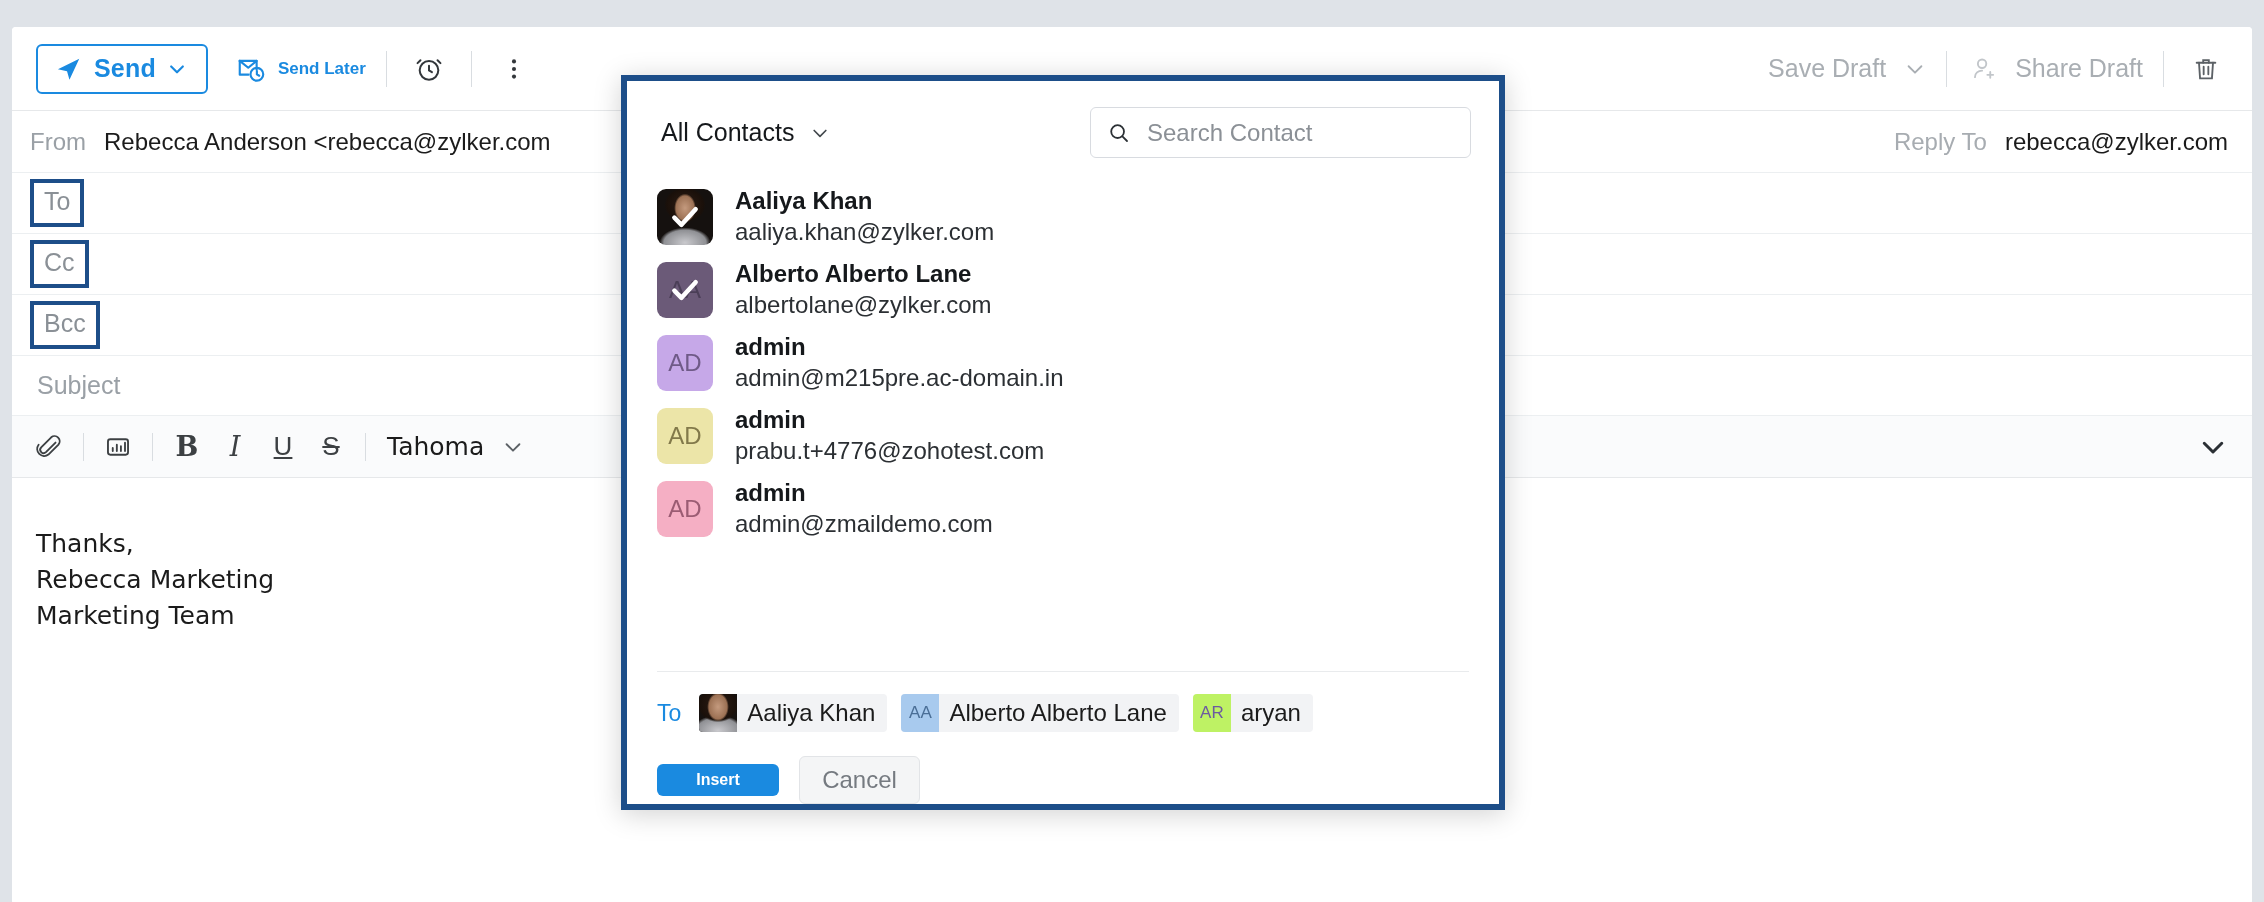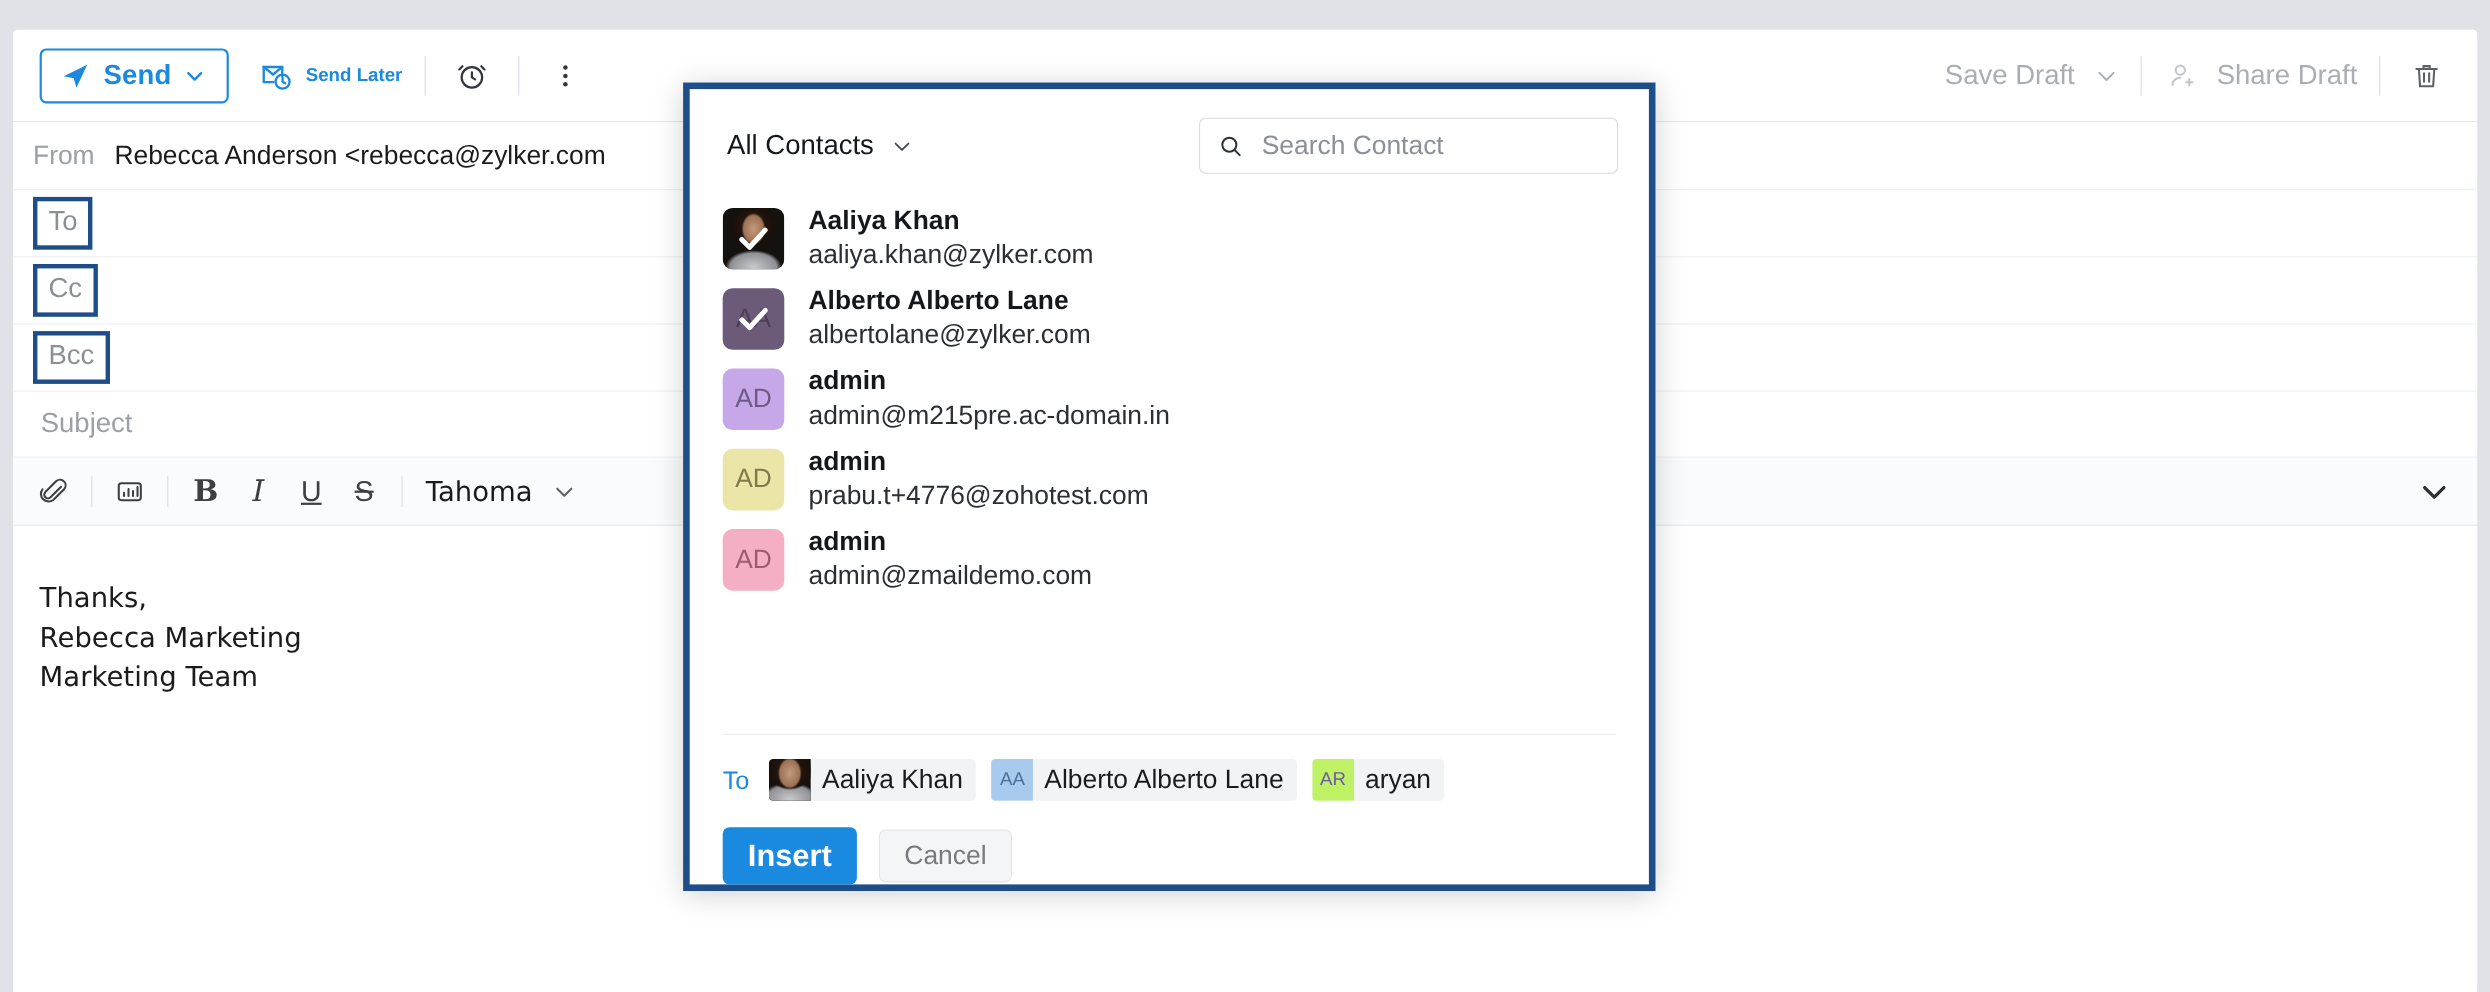--- a/index.html
+++ b/index.html
@@ -225,22 +225,22 @@
   }
   .chip-name { padding: 0 12px 0 10px; font-size: 24px; color: #1b1b1b; white-space: nowrap;}
 
   .dlg-actions {
     padding: 24px 30px 0 30px;
     display: flex; align-items: center; gap: 20px;
   }
   .btn-insert {
     background: #1a8ae0; color: #fff;
     border: none; border-radius: 6px;
-    height: 52px; width: 122px;
-    font-size: 28px; font-weight: 700;
+    height: 32px; width: 122px;
+    font-size: 16px; font-weight: 700;
     cursor: pointer;
     font-family: "Liberation Sans", sans-serif;
   }
   .btn-cancel {
     background: #f4f5f6; color: #757a80;
     border: 1px solid #e2e4e7; border-radius: 6px;
     height: 48px; width: 121px;
     font-size: 24px;
     cursor: pointer;
     font-family: "Liberation Sans", sans-serif;
@@ -333,20 +333,24 @@
           <path d="M9.6 6.6V4.4h4.8v2.2"></path>
         <path d="M6 6.6 6.9 20h10.2l.9-13.4"></path>
         <path d="M10 10v6.5M14 10v6.5"></path>
       </svg>
     </div>
   </div>
 
   <div class="field-row from">
     <span class="field-label">From</span>
     <span class="field-value">Rebecca Anderson &lt;rebecca@zylker.com</span>
+    <div class="reply-to-block">
+      <span class="reply-to-label">Reply To</span>
+      <span class="reply-to-val">rebecca@zylker.com</span>
+    </div>
   </div>
 
   <div class="field-row row-to">
     <span class="annot-box">To</span>
   </div>
 
   <div class="field-row row-cc">
     <span class="annot-box">Cc</span>
   </div>
 

